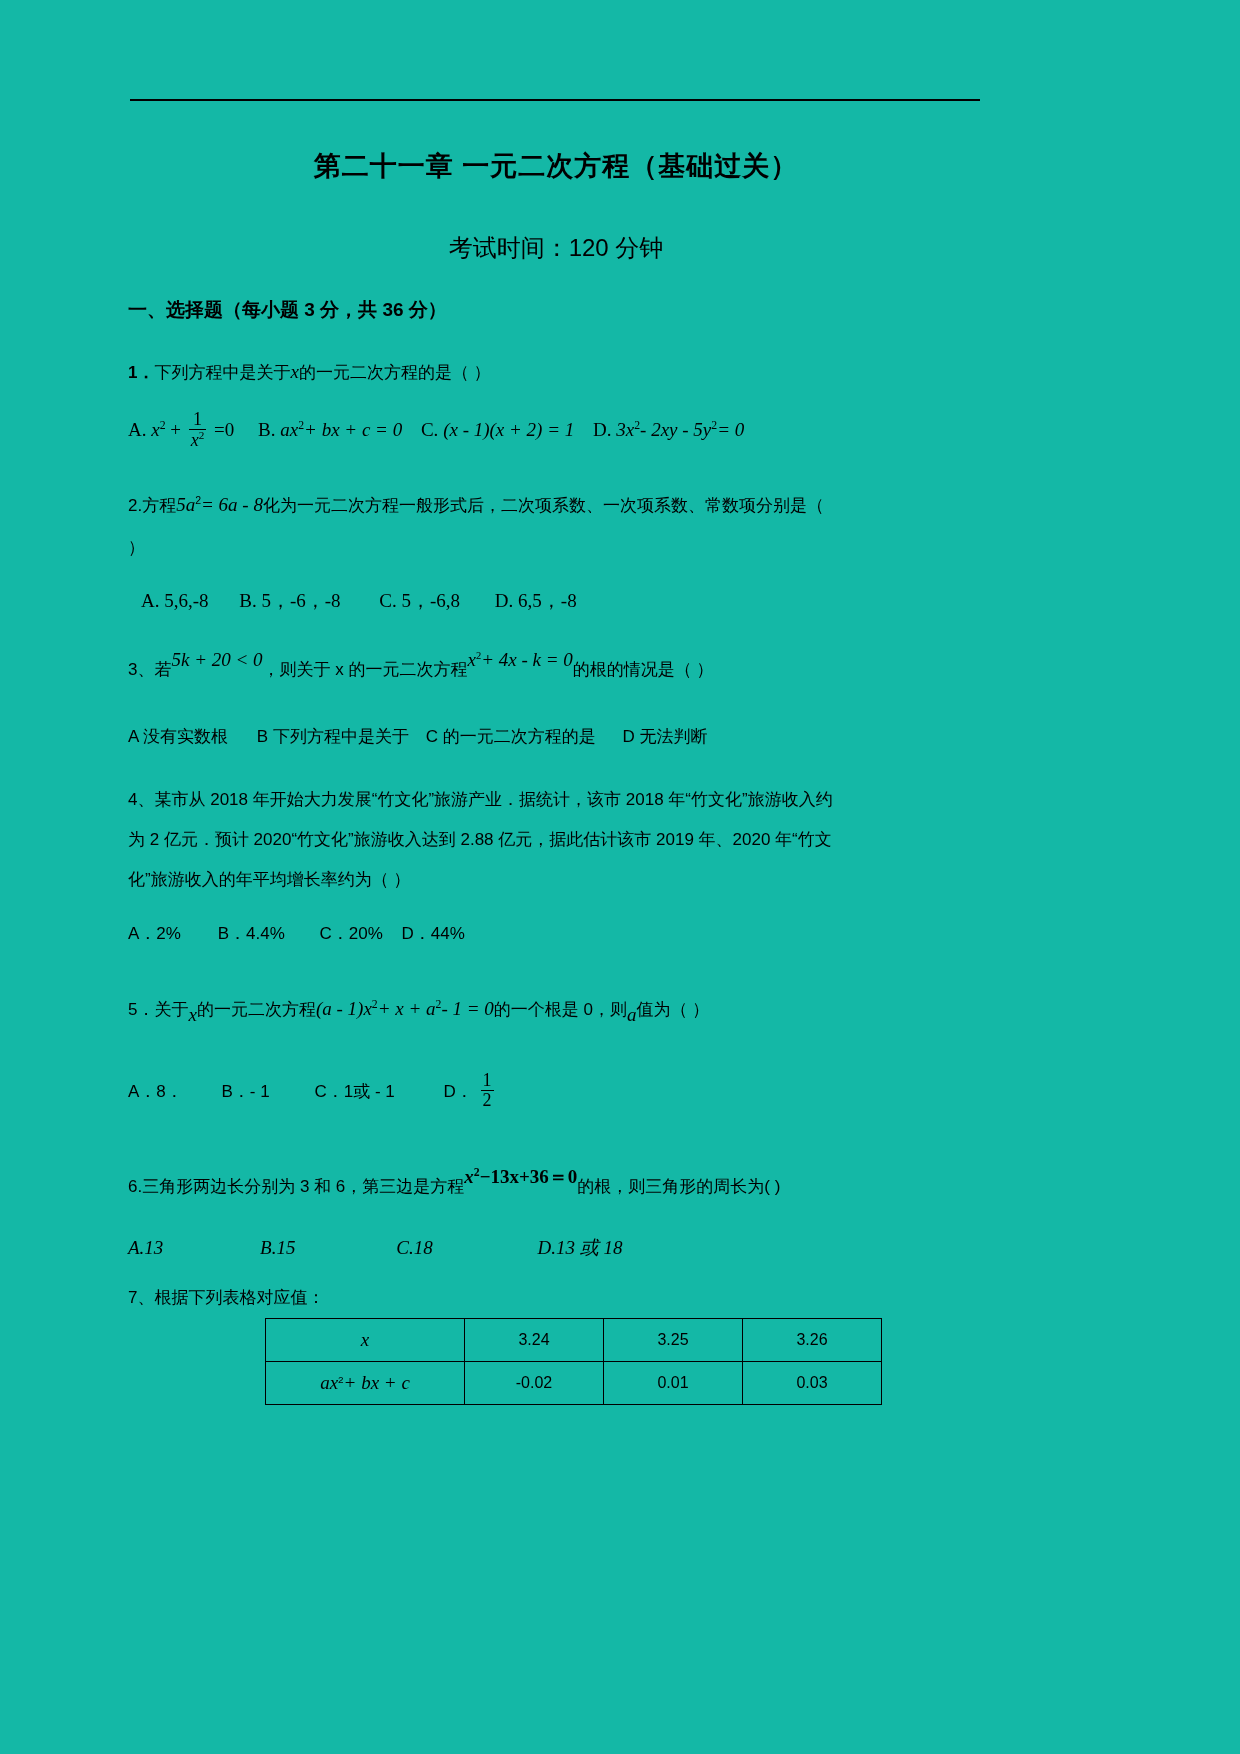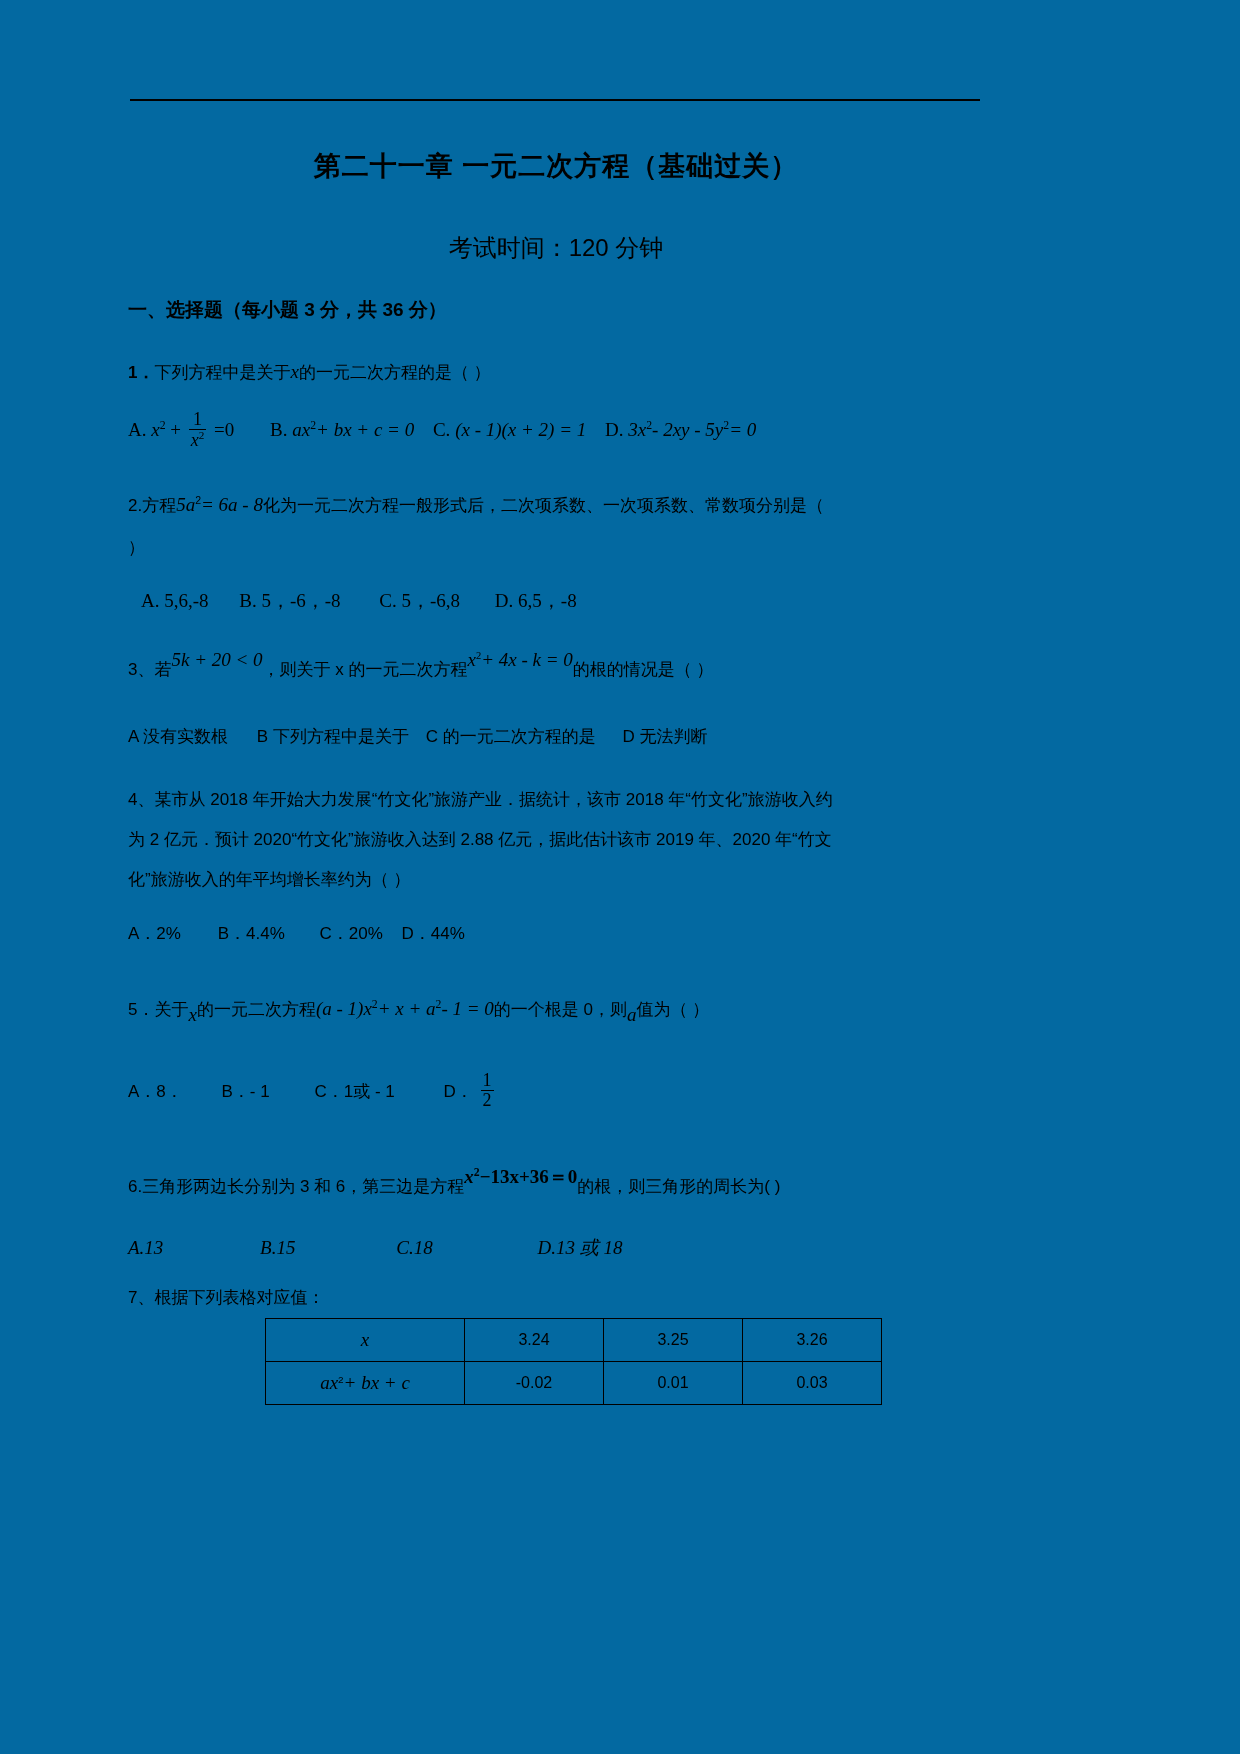--- a/index.html
+++ b/index.html
@@ -8,21 +8,21 @@
     background: #ffffff;
   }
   body {
     font-family: "Liberation Sans", sans-serif;
     color: #000000;
   }
   .page {
     position: relative;
     width: 1240px;
     height: 1754px;
-    background: #0369a1;
+    background: #14b8a6;
     margin: 0 auto;
     overflow: hidden;
   }
   .content {
     position: absolute;
     left: 128px;
     top: 0;
     width: 856px;
   }
   .top-rule {
@@ -179,21 +179,21 @@
       <span class="mblk">
         <span class="mr">A.</span>
         <i class="m">x</i><sup class="smr">2</sup>
         <span class="mr">+</span>
         <span class="frac">
           <span class="num">1</span>
           <span class="den"><span>x</span><sup class="smr">2</sup></span>
         </span>
         <span class="mr">=0</span>
       </span>
-      <span class="mblk" style="margin-left:31px;">
+      <span class="mblk" style="margin-left:19px;">
         <span class="mr">B.</span>
         <i class="m">ax</i><sup class="smr">2</sup><i class="m">+ bx + c = 0</i>
       </span>
       <span class="mblk" style="margin-left:14px;">
         <span class="mr">C.</span>
         <i class="m">(x - 1)(x + 2) = 1</i>
       </span>
       <span class="mblk" style="margin-left:14px;">
         <span class="mr">D.</span>
         <i class="m">3x</i><sup class="smr">2</sup><i class="m">- 2xy - 5y</i><sup class="smr">2</sup><i class="m">= 0</i>

